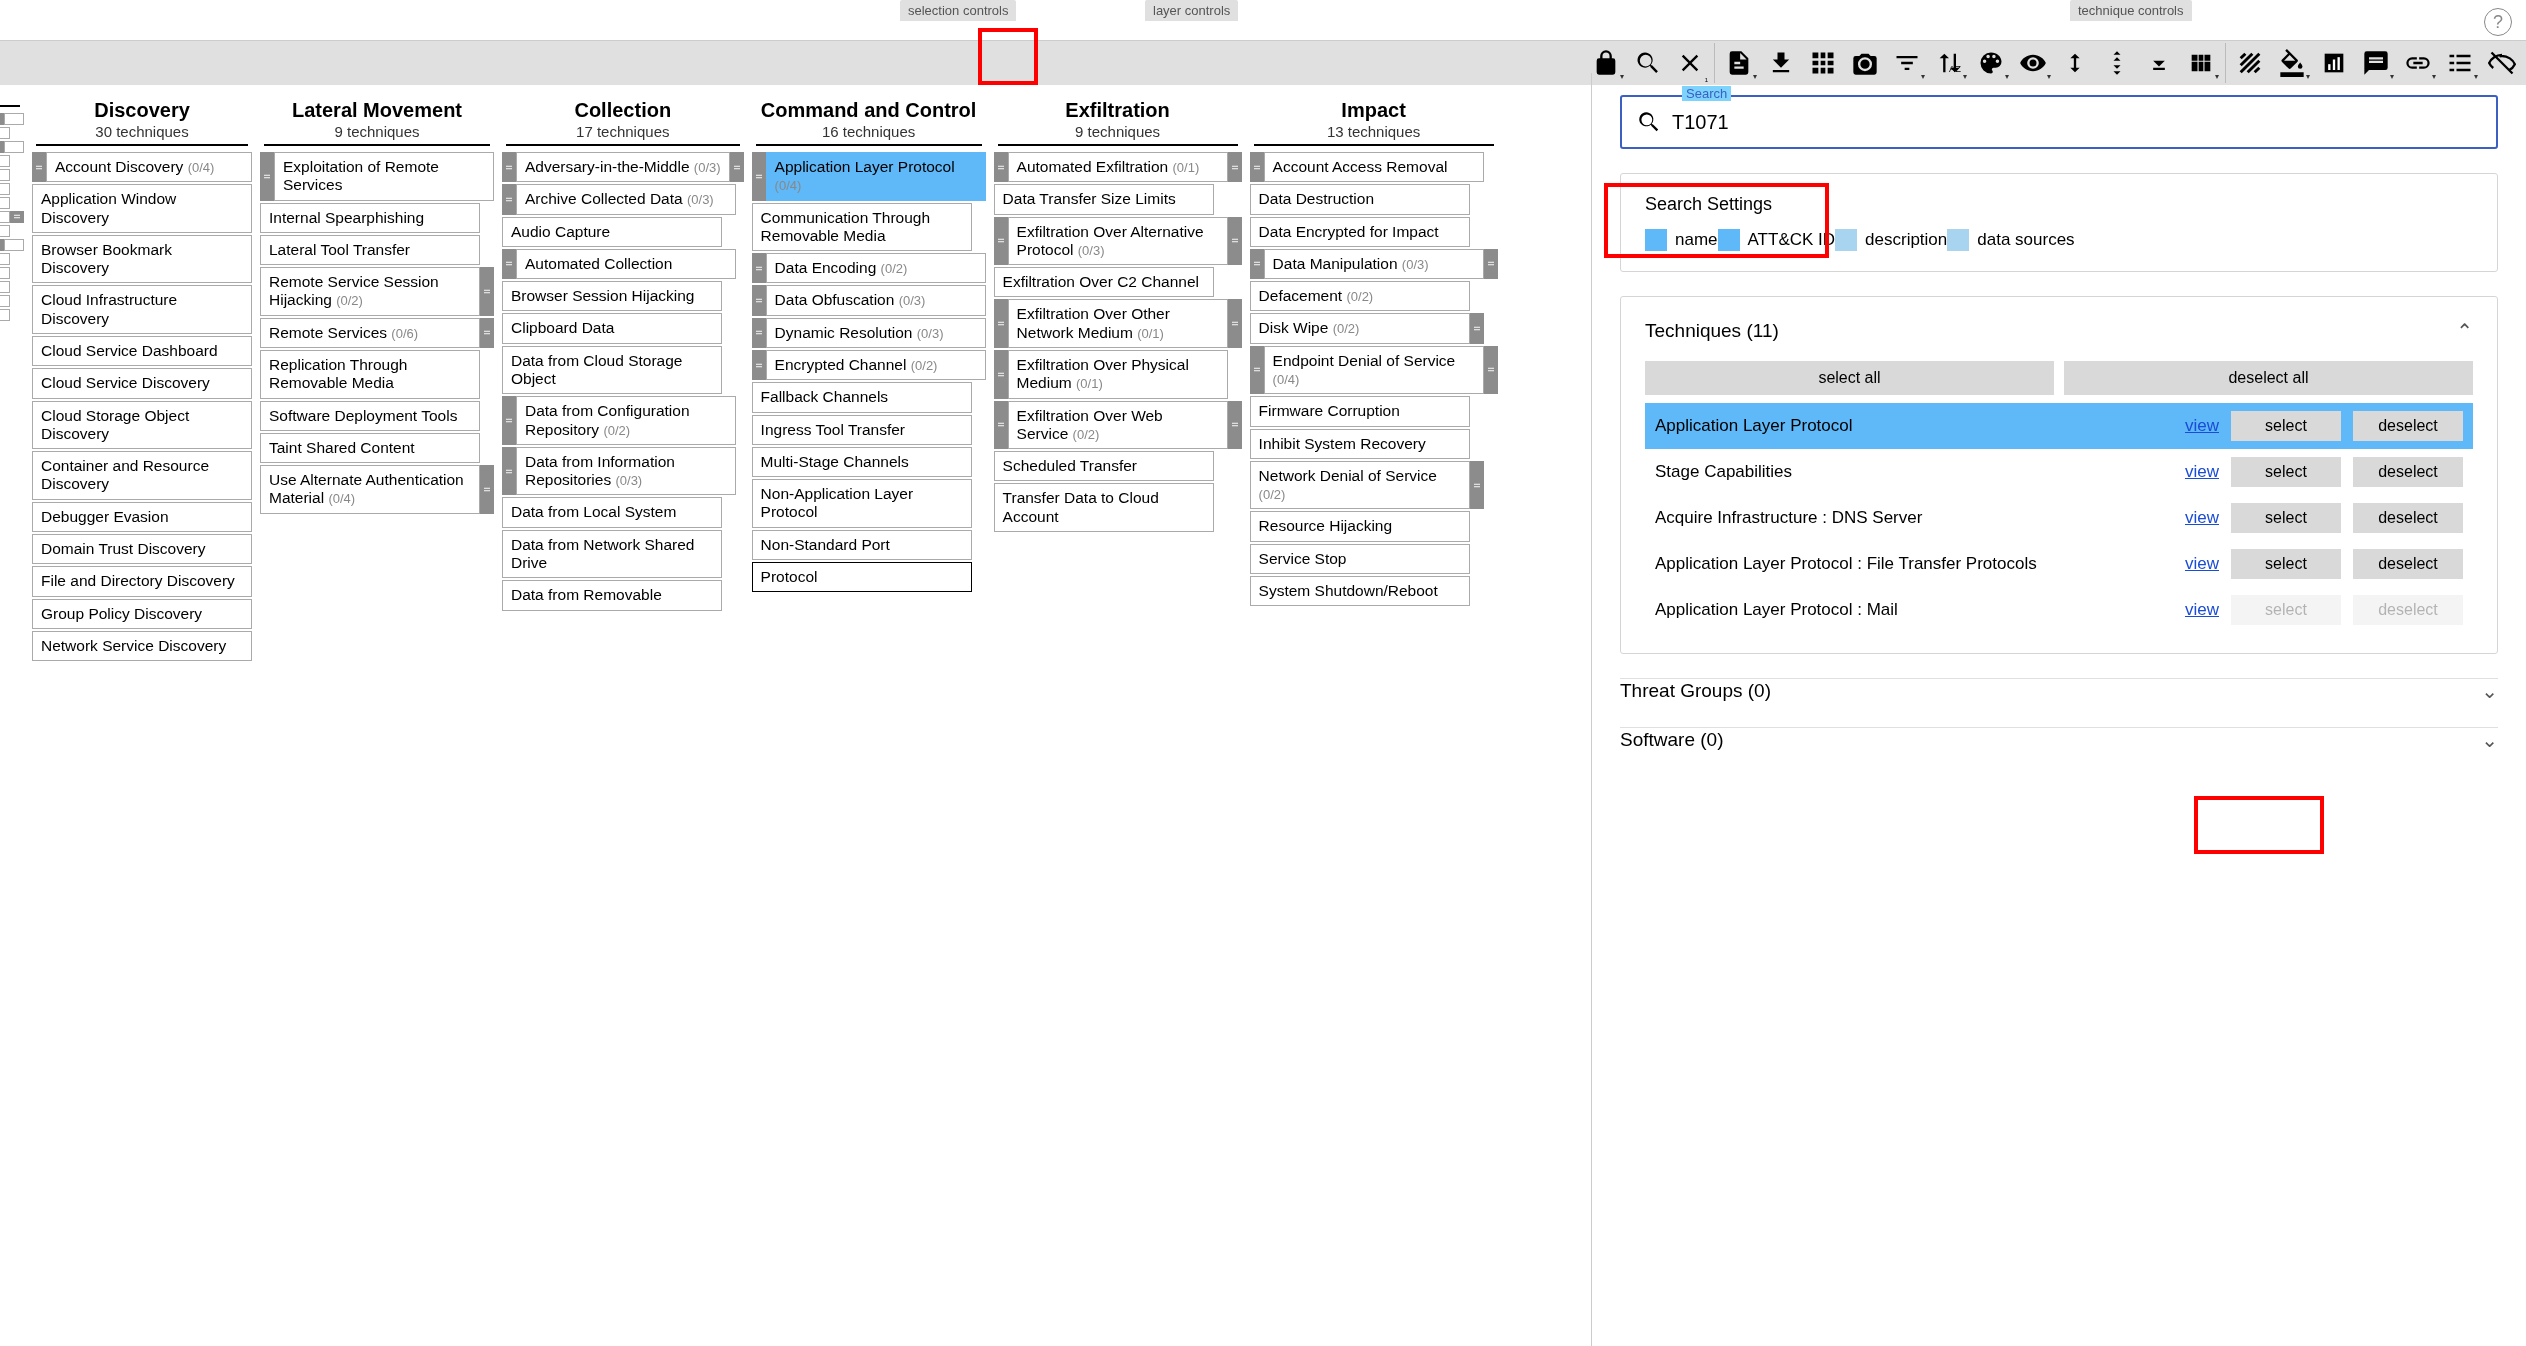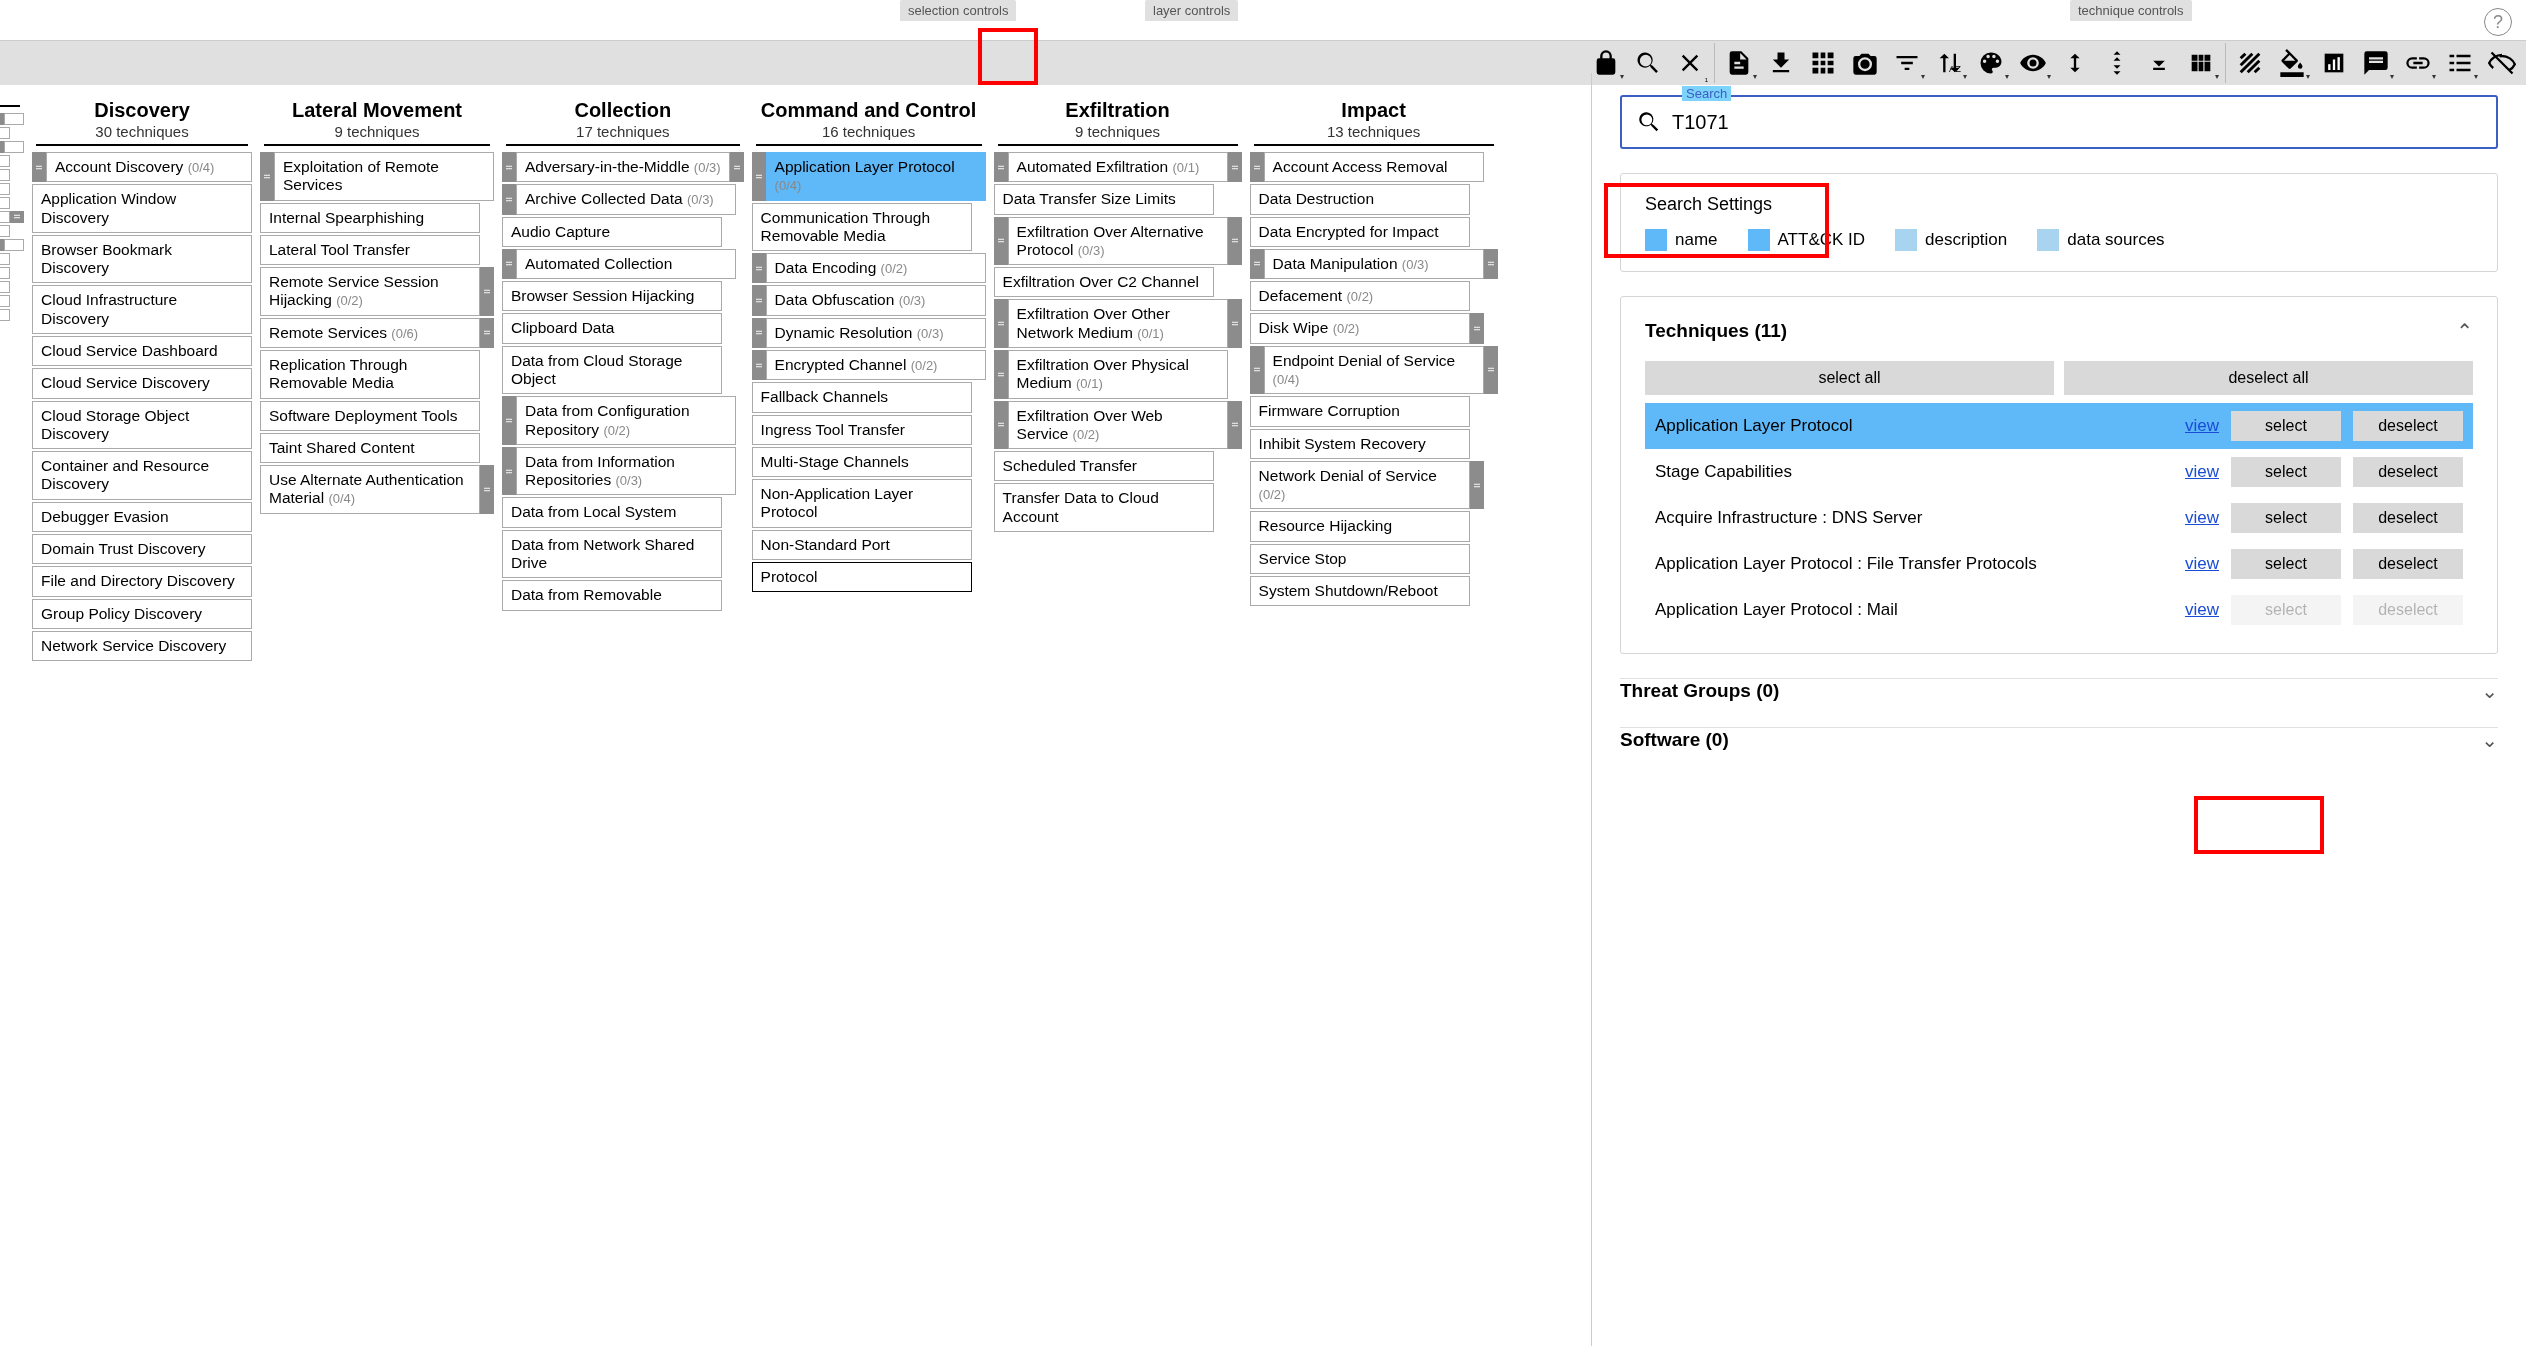--- a/index.html
+++ b/index.html
@@ -48,27 +48,27 @@
 
 .side-panel { width: 935px; border-left: 1px solid #ccc; padding: 22px 28px; overflow-y: auto; display: flex; flex-direction: column; gap: 24px; }
 .search-wrap { position: relative; }
 .search-label { position: absolute; top: -9px; left: 62px; font-size: 13px; color: #3b5fc2; background: #7dd3fc; padding: 0 4px; }
 .search-box { border: 2px solid #3b5fc2; border-radius: 3px; padding: 12px 14px; display: flex; align-items: center; gap: 10px; }
 .search-box svg { width: 26px; height: 26px; }
 .search-box input { border: none; outline: none; font-size: 20px; flex: 1; font-family: inherit; }
 
 .card { border: 1px solid #d5d5d5; border-radius: 3px; padding: 20px 24px; }
 .settings-title { font-size: 18px; margin-bottom: 14px; }
-.settings-row { display: flex; gap: 30px; align-items: center; }
+.settings-row { display: flex; align-items: center; }
 .chk { width: 22px; height: 22px; background: #5fb8f7; display: inline-block; margin-right: 8px; vertical-align: middle; }
 .chk.light { background: #a9d4f0; }
 .settings-row label { font-size: 17px; display: flex; align-items: center; cursor: pointer; }
 
 .acc-head { display: flex; align-items: center; justify-content: space-between; cursor: pointer; padding: 2px 0; }
-.acc-head h4 { font-size: 19px; font-weight: bold; }
+.acc-head h4 { font-size: 19px; font-weight: normal; }
 .chev { font-size: 20px; color: #555; }
 
 .bulk-row { display: flex; gap: 10px; margin: 16px 0 8px; }
 .bulk-btn { flex: 1; background: #d9d9d9; border: none; padding: 8px; font-size: 16px; cursor: pointer; }
 .res-row { display: flex; align-items: center; padding: 8px 10px; gap: 12px; }
 .res-row.sel { background: #5fb8f7; }
 .res-name { flex: 1; font-size: 17px; }
 .res-link { color: #1a4cd6; text-decoration: underline; font-size: 17px; cursor: pointer; }
 .res-btn { background: #d9d9d9; border: none; padding: 6px 18px; font-size: 16px; cursor: pointer; min-width: 110px; }
 .res-row.faded .res-btn { opacity: 0.3; }

